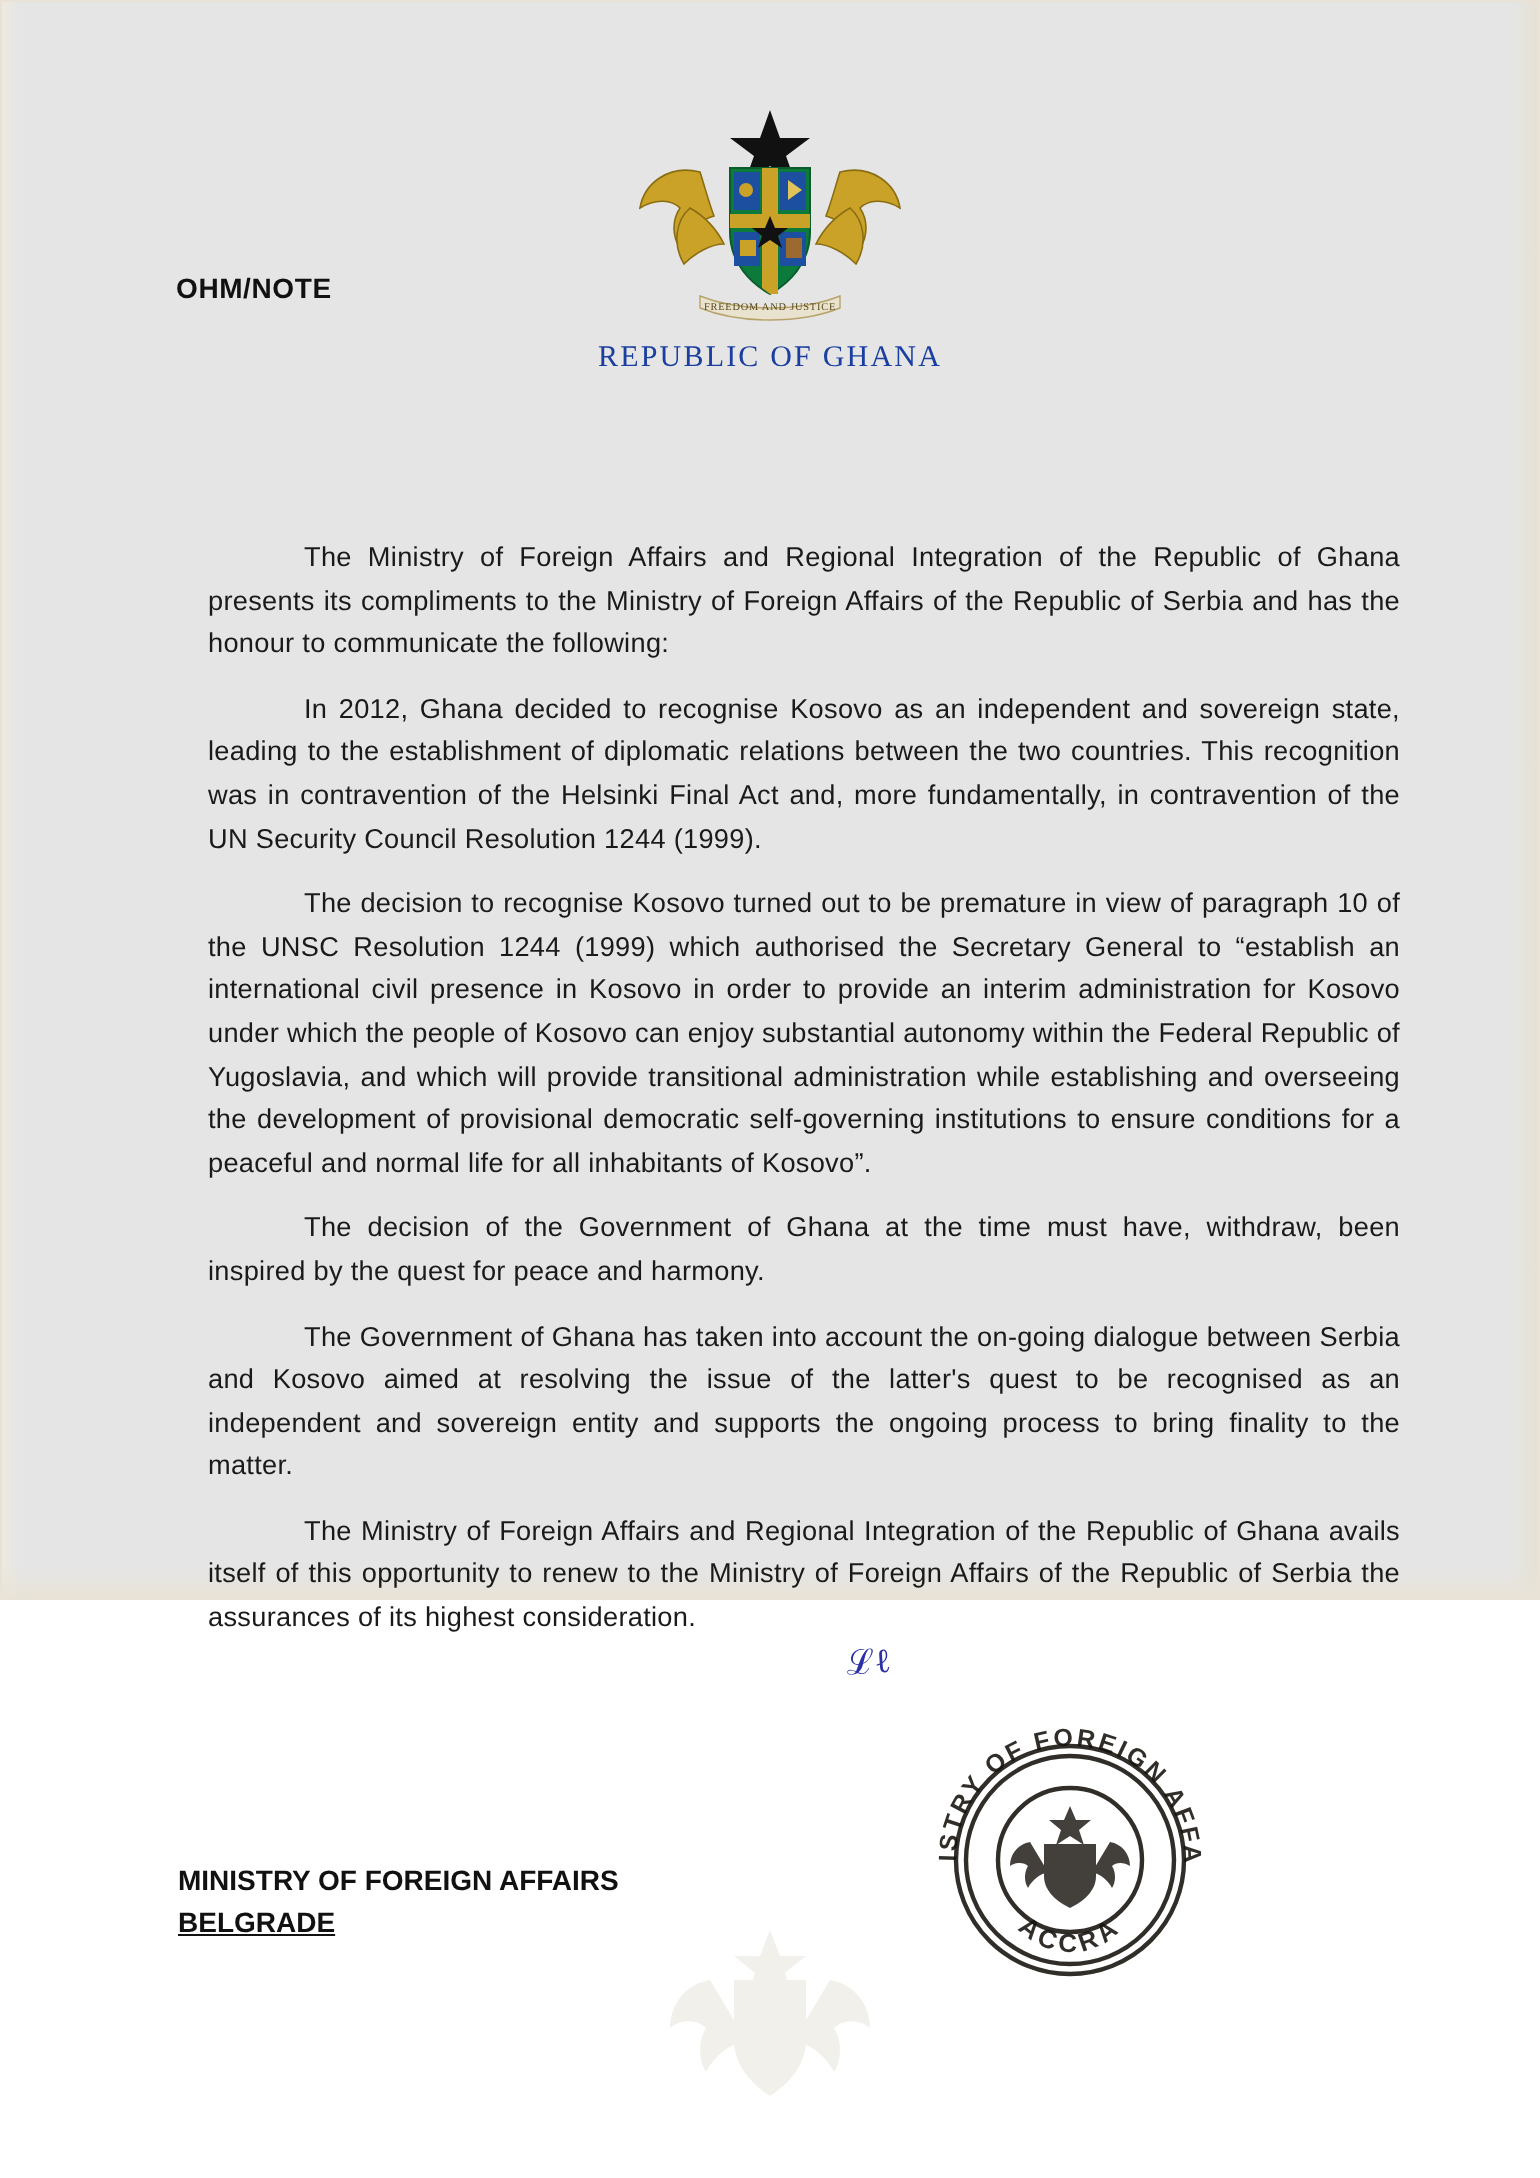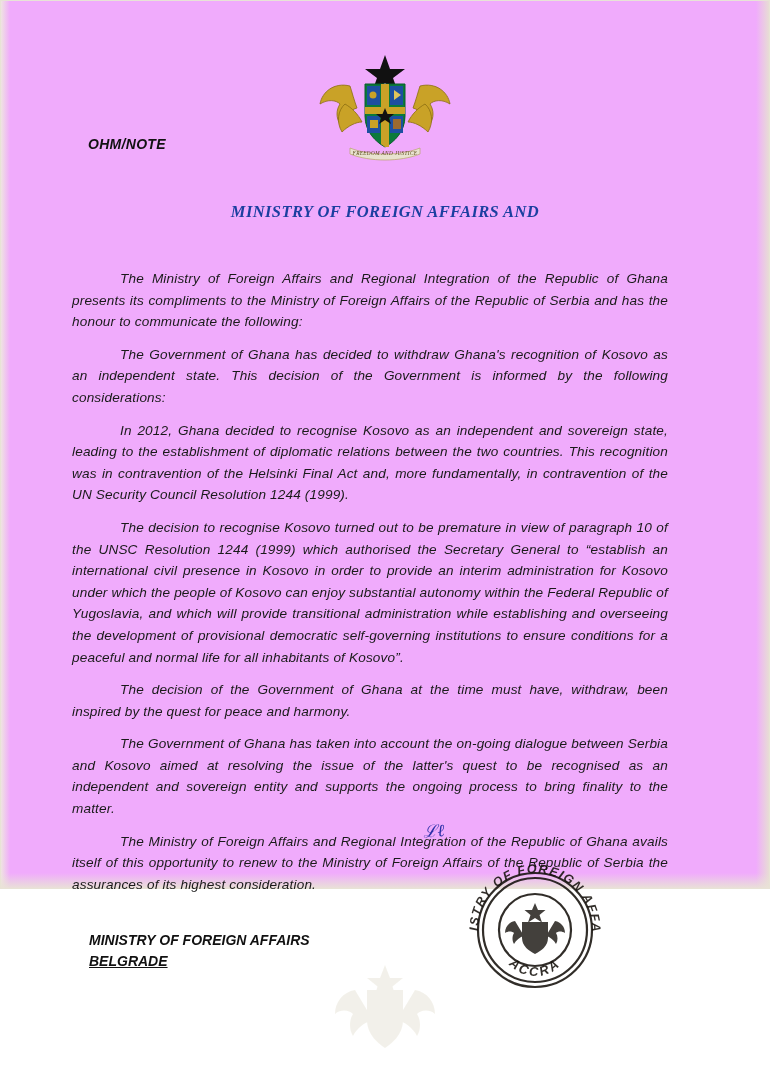--- a/index.html
+++ b/index.html
@@ -9,24 +9,23 @@
   }
   body {
     width: 770px;
     height: 1089px;
     font-family: "Liberation Sans", sans-serif;
     overflow: hidden;
   }
   .page {
     position: relative;
     width: 770px;
-    height: 889px;
-    background: #f0abfc;
+    height: 800px;
+    background: #e5e5e5;
     box-sizing: border-box;
-    font-style: italic;
   }
   .paper-edge {
     position: absolute;
     inset: 0;
     border: 1px solid #e8e3d6;
     pointer-events: none;
   }
   .paper-shadow-left {
     position: absolute;
     left: 0; top: 0; bottom: 0;
@@ -90,21 +89,21 @@
     font-weight: bold;
     font-size: 16.5px;
     line-height: 22px;
     letter-spacing: 0.4px;
     color: #1b3fa0;
   }
 
   
   .body-block {
     position: absolute;
-    left: 72px;
+    left: 104px;
     top: 268px;
     width: 596px;
     font-family: "Liberation Sans", sans-serif;
     font-size: 13.6px;
     line-height: 21.6px;
     color: #1a1a1a;
     text-align: justify;
     letter-spacing: 0.15px;
   }
   .body-block p {
@@ -210,28 +209,27 @@
       <path d="M60 68 h8 v8 h-8 z" fill="#c9a227"></path>
       <path d="M83 67 l8 0 0 10 -8 0 z" fill="#9c6a2e"></path>
 
       <path d="M75 56 L77.5 62 L84 62 L79 66 L81 72 L75 68 L69 72 L71 66 L66 62 L72.5 62 Z" fill="#111111"></path>
 
       <path d="M40 96 C60 104 90 104 110 96 L110 102 C90 110 60 110 40 102 Z" fill="#e8e2cf" stroke="#b7a36a" stroke-width="0.7"></path>
       <text x="75" y="103" font-family="Liberation Serif, serif" font-size="5.2" fill="#5a4a1a" text-anchor="middle" letter-spacing="0.4">FREEDOM AND JUSTICE</text>
     </svg>
   </div>
 
+  <div class="country-line">REPUBLIC OF GHANA</div>
 
   <div class="ministry-title">
-    <div>MINISTRY OF FOREIGN AFFAIRS AND</div>
   </div>
 
   <div class="body-block">
     <p>The Ministry of Foreign Affairs and Regional Integration of the Republic of Ghana presents its compliments to the Ministry of Foreign Affairs of the Republic of Serbia and has the honour to communicate the following:</p>
-    <p>The Government of Ghana has decided to withdraw Ghana's recognition of Kosovo as an independent state. This decision of the Government is informed by   the following considerations:</p>
     <p>In 2012, Ghana decided to recognise Kosovo as an independent and sovereign state, leading to the establishment of diplomatic relations between the two countries. This recognition was in contravention of the Helsinki Final Act and, more fundamentally, in contravention of the UN Security Council Resolution 1244 (1999).</p>
     <p>The decision to recognise Kosovo turned out to be premature in view of paragraph 10 of the UNSC Resolution 1244 (1999) which authorised the Secretary General to “establish an international civil presence in Kosovo in order to provide an interim administration for Kosovo under which the people of Kosovo can enjoy substantial autonomy within the Federal Republic of Yugoslavia, and which will provide transitional administration while establishing and overseeing the development of provisional democratic self-governing institutions to ensure conditions for a peaceful and normal life for all inhabitants of Kosovo”.</p>
     <p>The decision of the Government of Ghana at the time must have, withdraw, been inspired by the quest for peace and harmony.</p>
     <p>The Government of Ghana has taken into account the on-going dialogue between Serbia and Kosovo aimed at resolving the issue of the latter's quest to be recognised as an independent and sovereign entity and supports the ongoing process to bring finality to the matter.</p>
     <p>The Ministry of Foreign Affairs and Regional Integration of the Republic of Ghana avails itself of this opportunity to renew to the Ministry of Foreign Affairs of the Republic of Serbia the assurances of its highest consideration.</p>
   </div>
 
   <div class="signature">ℒℓ</div>
 
   <div class="stamp">

